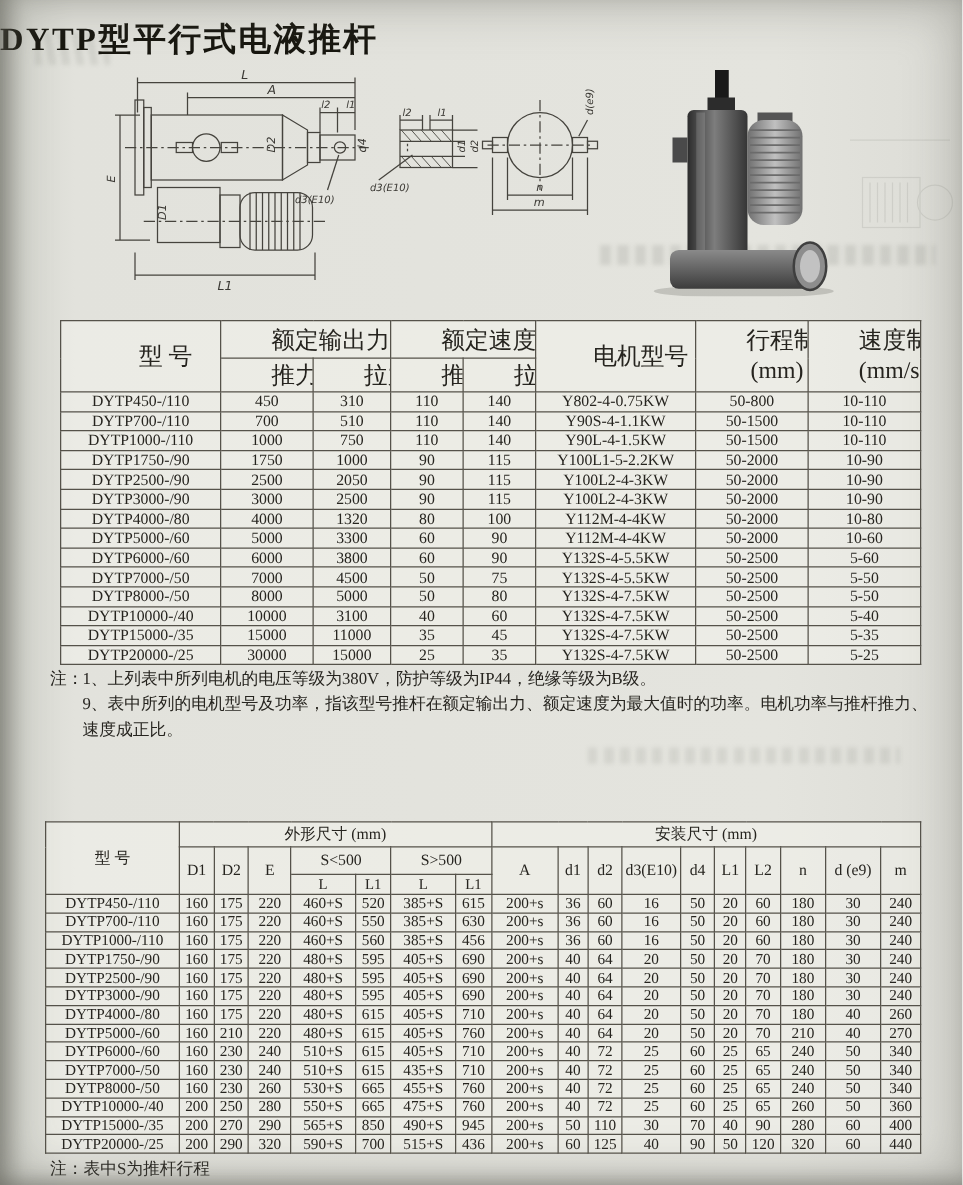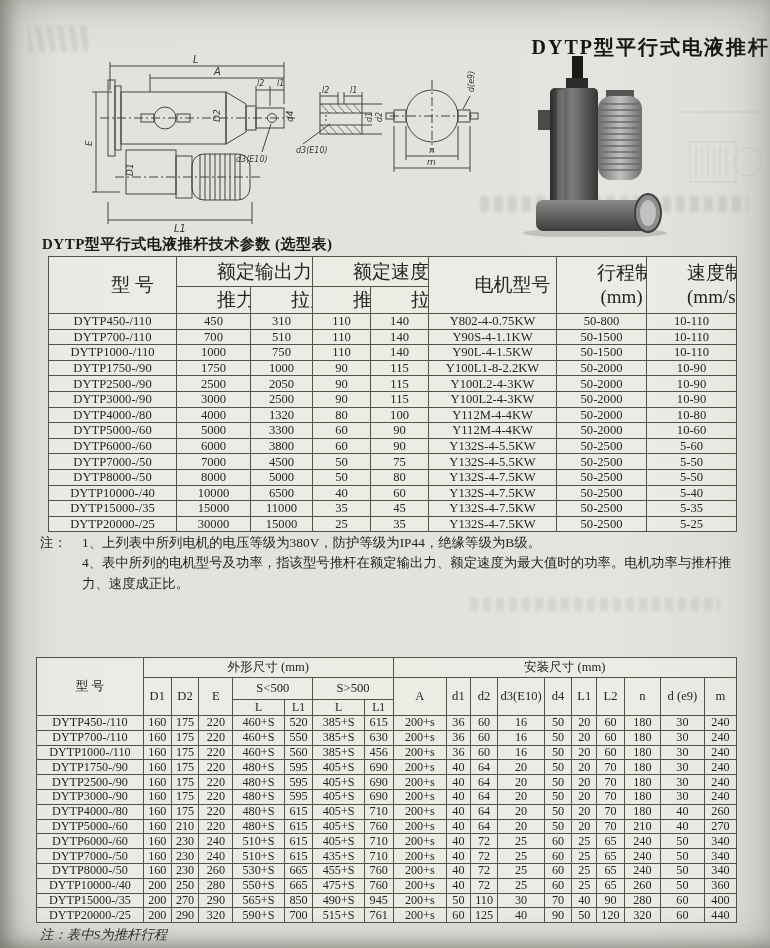--- a/index.html
+++ b/index.html
@@ -4,22 +4,22 @@
 <style>
   html,body { margin:0; padding:0; }
   .page {
     position:relative; width:770px; height:948px; overflow:hidden;
     background:linear-gradient(90deg,#c6c7c0 0,#d8d9d2 20px,#e2e2dc 60px,#e4e4de 620px,#dcdcd6 770px);
     font-family:"Liberation Serif","DejaVu Serif",serif;
     color:#26241f;
   }
   .vignette { position:absolute; inset:0; pointer-events:none;
     box-shadow:inset 0 0 38px 6px rgba(104,104,95,.35), inset 14px 0 18px -8px rgba(90,90,82,.45), inset 0 -10px 14px -6px rgba(90,90,82,.4); }
-  .title { position:absolute; top:14px; left:0; width:100%; text-align:right;
-    font-size:20px; font-weight:bold; letter-spacing:2px; color:#17160f;margin-top:20px; }
+  .title { position:absolute; top:14px; left:0; width:100%; text-align:left;
+    font-size:26px; font-weight:bold; letter-spacing:2px; color:#17160f; }
   .figure-area { position:absolute; top:52px; left:0; width:770px; height:185px; }
   .caption { position:absolute; font-size:15px; font-weight:bold; color:#1c1a14; letter-spacing:.5px; }
   #caption1 { top:235px; left:42px; }
   #caption2 { top:636px; left:36px; }
   table.tbl { position:absolute; border-collapse:collapse; table-layout:fixed;
     background:rgba(246,246,240,.45); }
   .tbl th, .tbl td { border:1px solid #55524a; font-weight:normal; text-align:center;
     vertical-align:middle; padding:0; overflow:hidden; white-space:nowrap; color:#26241f; }
   #table1 { left:48px; top:256px; width:688px; }
   #table1 thead th { font-size:19px;padding-left:40px; }
@@ -28,22 +28,22 @@
   #table1 tbody td { height:14.6px; font-size:12.6px; line-height:14px; }
   #table2 { left:36px; top:657px; width:701px; }
   #table2 thead th { font-size:12.6px; }
   #table2 thead tr:nth-child(1) th { height:19px; }
   #table2 thead tr:nth-child(2) th { height:21px; }
   #table2 thead tr:nth-child(3) th { height:13px; font-size:11.8px; }
   #table2 tbody td { height:13.8px; font-size:12.2px; line-height:13px; }
   .two-line div { line-height:1.25; }
   .notes { position:absolute; left:40px; top:533px; width:706px; font-size:13.4px; line-height:20.4px; }
   .note-label { position:absolute; left:0; top:0; }
-  .note-item { margin-left:42px; }
-  .footnote { position:absolute; left:40px; top:926px; font-size:13.4px;font-style:italic; }
+  .note-item { margin-left:26px; }
+  .footnote { position:absolute; left:40px; top:926px; font-size:13.4px; }
   .ghost { position:absolute; pointer-events:none; filter:blur(1.5px); opacity:.5; }
   .g1 { top:196px; left:480px; width:268px; height:16px;
     background:repeating-linear-gradient(90deg,rgba(120,122,114,.35) 0 9px,rgba(0,0,0,0) 9px 14px); }
   .g2 { top:598px; left:470px; width:250px; height:13px;
     background:repeating-linear-gradient(90deg,rgba(125,127,118,.3) 0 8px,rgba(0,0,0,0) 8px 13px); }
   .g3 { top:26px; left:28px; width:60px; height:26px;
     background:repeating-linear-gradient(80deg,rgba(120,122,114,.3) 0 6px,rgba(0,0,0,0) 6px 11px); }
   svg text { font-family:"DejaVu Sans","Liberation Sans",sans-serif; fill:#3a3833; }
 </style>
 </head>
@@ -181,21 +181,20 @@
 
       <g stroke="#7a7c74" stroke-width="1" fill="none" opacity=".16">
         <rect x="690" y="90" width="46" height="40"></rect>
         <path d="M696,94 v32 M702,94 v32 M708,94 v32 M714,94 v32 M720,94 v32 M726,94 v32"></path>
         <circle cx="748" cy="110" r="14"></circle>
         <line x1="680" y1="60" x2="760" y2="60"></line>
       </g>
     </svg>
   </div>
 
-  <div class="caption" id="caption1">DYTP型平行式电液推杆技术参数 (选型表)</div>
 
   <table class="tbl" id="table1">
     <colgroup>
       <col style="width:128px">
         <col style="width:74px">
         <col style="width:62px">
         <col style="width:58px">
       <col style="width:58px">
         <col style="width:128px">
         <col style="width:90px">
@@ -253,21 +252,21 @@
           <td>Y90L-4-1.5KW</td>
           <td>50-1500</td>
           <td>10-110</td>
         </tr>
         <tr>
           <td>DYTP1750-/90</td>
           <td>1750</td>
           <td>1000</td>
           <td>90</td>
           <td>115</td>
-          <td>Y100L1-8-2.2KW</td>
+          <td>Y100L1-5-2.2KW</td>
           <td>50-2000</td>
           <td>10-90</td>
         </tr>
         <tr>
           <td>DYTP2500-/90</td>
           <td>2500</td>
           <td>2050</td>
           <td>90</td>
           <td>115</td>
           <td>Y100L2-4-3KW</td>
@@ -330,21 +329,21 @@
           <td>5000</td>
           <td>50</td>
           <td>80</td>
           <td>Y132S-4-7.5KW</td>
           <td>50-2500</td>
           <td>5-50</td>
         </tr>
         <tr>
           <td>DYTP10000-/40</td>
           <td>10000</td>
-          <td>6500</td>
+          <td>3100</td>
           <td>40</td>
           <td>60</td>
           <td>Y132S-4-7.5KW</td>
           <td>50-2500</td>
           <td>5-40</td>
         </tr>
         <tr>
           <td>DYTP15000-/35</td>
           <td>15000</td>
           <td>11000</td>
@@ -363,21 +362,21 @@
           <td>Y132S-4-7.5KW</td>
           <td>50-2500</td>
           <td>5-25</td>
         </tr>
       </tbody>
   </table>
 
   <div class="notes">
     <span class="note-label">注：</span>
     <div class="note-item">1、上列表中所列电机的电压等级为380V，防护等级为IP44，绝缘等级为B级。</div>
-    <div class="note-item">4、表中所列的电机型号及功率，指该型号推杆在额定输出力、额定速度为最大值时的功率。电机功率与推杆推力、速度成正比。</div>
+    <div class="note-item">9、表中所列的电机型号及功率，指该型号推杆在额定输出力、额定速度为最大值时的功率。电机功率与推杆推力、速度成正比。</div>
   </div>
 
 
   <table class="tbl" id="table2">
     <colgroup>
       <col style="width:104px">
         <col style="width:27px">
         <col style="width:27px">
         <col style="width:33px">
       <col style="width:50px">
@@ -687,21 +686,21 @@
           <td>400</td>
         </tr>
         <tr>
           <td>DYTP20000-/25</td>
           <td>200</td>
           <td>290</td>
           <td>320</td>
           <td>590+S</td>
           <td>700</td>
           <td>515+S</td>
-          <td>761</td>
+          <td>436</td>
           <td>200+s</td>
           <td>60</td>
           <td>125</td>
           <td>40</td>
           <td>90</td>
           <td>50</td>
           <td>120</td>
           <td>320</td>
           <td>60</td>
           <td>440</td>

